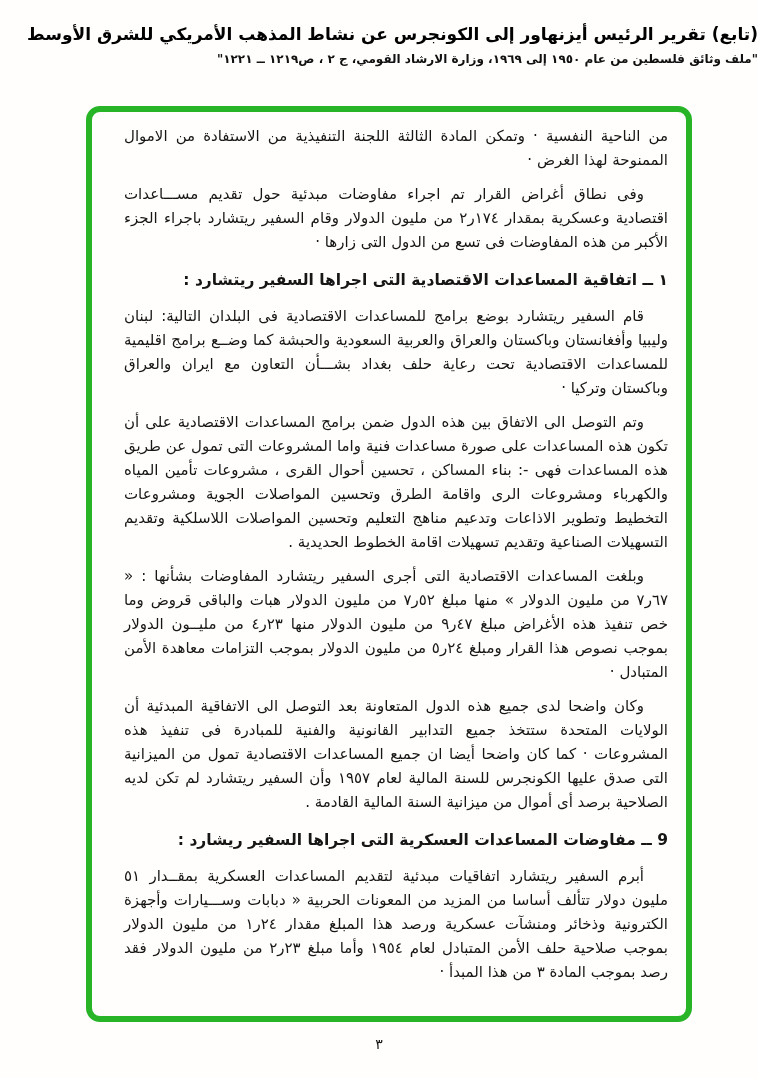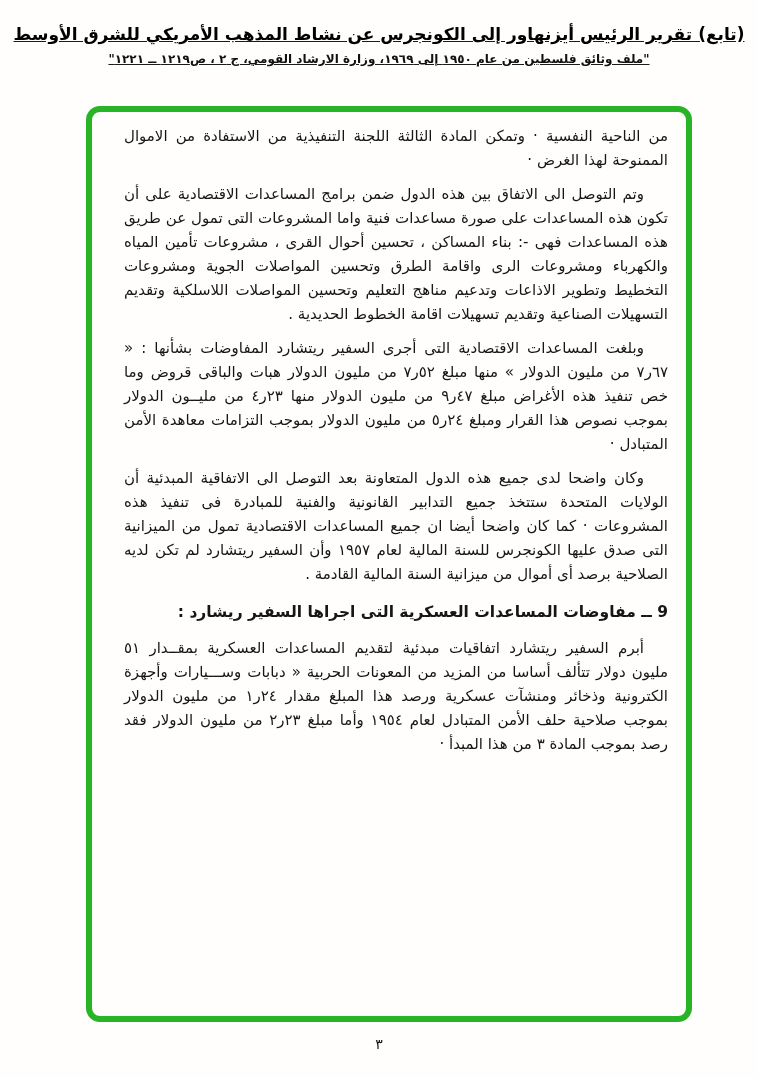--- a/index.html
+++ b/index.html
@@ -17,23 +17,22 @@
     position: relative;
     width: 758px;
     height: 1078px;
     background: #fffefd;
   }
   .doc-header {
     position: absolute;
     top: 24px;
     left: 0;
     width: 100%;
-    text-align: center;
+    text-align: right;
     direction: rtl;
-    text-decoration: underline;
   }
   .doc-title {
     font-size: 17px;
     font-weight: bold;
     color: #000;
     letter-spacing: 0;
     margin: 0 0 8px 0;
   }
   .doc-source {
     font-size: 12px;
@@ -89,20 +88,23 @@
 <div class="page">
 
   <div class="doc-header">
     <div class="doc-title">(تابع) تقرير الرئيس أيزنهاور إلى الكونجرس عن نشاط المذهب الأمريكي للشرق الأوسط</div>
     <div class="doc-source">"ملف وثائق فلسطين من عام ١٩٥٠ إلى ١٩٦٩، وزارة الارشاد القومي، ج ٢ ، ص١٢١٩ ــ ١٢٢١"</div>
   </div>
 
   <div class="green-frame">
     <div class="doc-body">
       <p class="para no-indent">من الناحية النفسية · وتمكن المادة الثالثة اللجنة التنفيذية من الاستفادة من الاموال الممنوحة لهذا الغرض ·</p>
+      <p class="para">وفى نطاق أغراض القرار تم اجراء مفاوضات مبدئية حول تقديم مســـاعدات اقتصادية وعسكرية بمقدار ١٧٤ر٢ من مليون الدولار وقام السفير ريتشارد باجراء الجزء الأكبر من هذه المفاوضات فى تسع من الدول التى زارها ·</p>
+      <p class="section-heading">١ ــ اتفاقية المساعدات الاقتصادية التى اجراها السفير ريتشارد :</p>
+      <p class="para">قام السفير ريتشارد بوضع برامج للمساعدات الاقتصادية فى البلدان التالية: لبنان وليبيا وأفغانستان وباكستان والعراق والعربية السعودية والحبشة كما وضــع برامج اقليمية للمساعدات الاقتصادية تحت رعاية حلف بغداد بشـــأن التعاون مع ايران والعراق وباكستان وتركيا ·</p>
       <p class="para">وتم التوصل الى الاتفاق بين هذه الدول ضمن برامج المساعدات الاقتصادية على أن تكون هذه المساعدات على صورة مساعدات فنية واما المشروعات التى تمول عن طريق هذه المساعدات فهى -: بناء المساكن ، تحسين أحوال القرى ، مشروعات تأمين المياه والكهرباء ومشروعات الرى واقامة الطرق وتحسين المواصلات الجوية ومشروعات التخطيط وتطوير الاذاعات وتدعيم مناهج التعليم وتحسين المواصلات اللاسلكية وتقديم التسهيلات الصناعية وتقديم تسهيلات اقامة الخطوط الحديدية .</p>
       <p class="para">وبلغت المساعدات الاقتصادية التى أجرى السفير ريتشارد المفاوضات بشأنها : « ٦٧ر٧ من مليون الدولار » منها مبلغ ٥٢ر٧ من مليون الدولار هبات والباقى قروض وما خص تنفيذ هذه الأغراض مبلغ ٤٧ر٩ من مليون الدولار منها ٢٣ر٤ من مليــون الدولار بموجب نصوص هذا القرار ومبلغ ٢٤ر٥ من مليون الدولار بموجب التزامات معاهدة الأمن المتبادل ·</p>
       <p class="para">وكان واضحا لدى جميع هذه الدول المتعاونة بعد التوصل الى الاتفاقية المبدئية أن الولايات المتحدة ستتخذ جميع التدابير القانونية والفنية للمبادرة فى تنفيذ هذه المشروعات · كما كان واضحا أيضا ان جميع المساعدات الاقتصادية تمول من الميزانية التى صدق عليها الكونجرس للسنة المالية لعام ١٩٥٧ وأن السفير ريتشارد لم تكن لديه الصلاحية برصد أى أموال من ميزانية السنة المالية القادمة .</p>
       <p class="section-heading">9 ــ مفاوضات المساعدات العسكرية التى اجراها السفير ريشارد :</p>
       <p class="para">أبرم السفير ريتشارد اتفاقيات مبدئية لتقديم المساعدات العسكرية بمقــدار ٥١ مليون دولار تتألف أساسا من المزيد من المعونات الحربية « دبابات وســـيارات وأجهزة الكترونية وذخائر ومنشآت عسكرية ورصد هذا المبلغ مقدار ٢٤ر١ من مليون الدولار بموجب صلاحية حلف الأمن المتبادل لعام ١٩٥٤ وأما مبلغ ٢٣ر٢ من مليون الدولار فقد رصد بموجب المادة ٣ من هذا المبدأ ·</p>
 
     </div>
   </div>
 
   <div class="page-number">٣</div>

